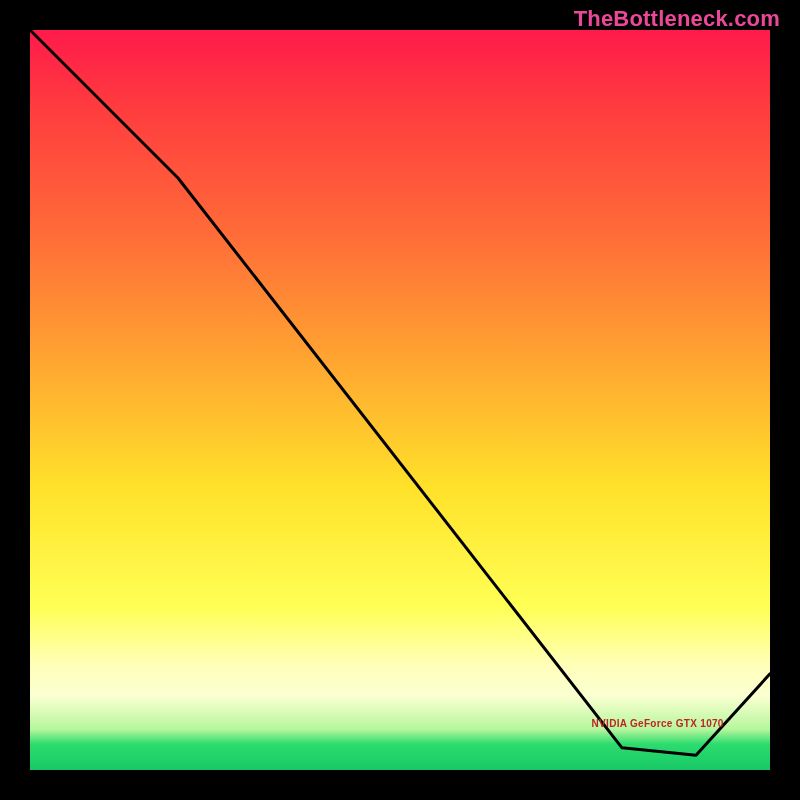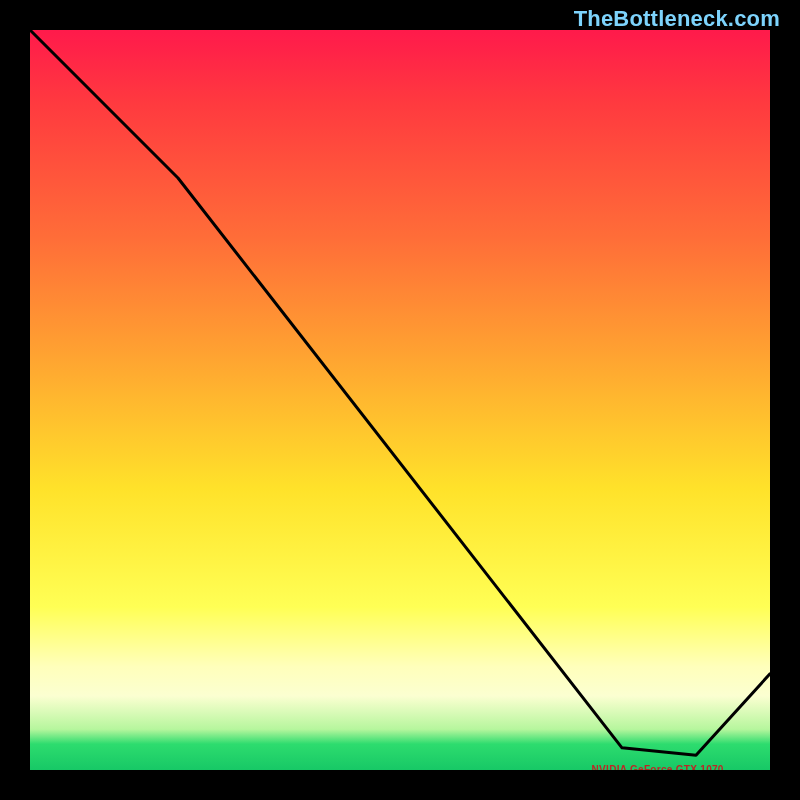--- a/index.html
+++ b/index.html
@@ -13,21 +13,21 @@
   }
   .wrap {
     position: relative;
     width: 800px;
     height: 800px;
   }
   .watermark {
     position: absolute;
     top: 6px;
     right: 20px;
-    color: #7dd3fc;
+    color: #ec4899;
     font-size: 22px;
     font-weight: 600;
     letter-spacing: 0.2px;
     z-index: 50;
   }
   .plot {
     position: absolute;
     left: 25px;
     top: 25px;
     width: 750px;
@@ -90,17 +90,17 @@
 
   <div class="watermark">TheBottleneck.com</div>
 
   <div class="plot">
     <div class="grad-main"></div>
 
     <svg class="svg-line" viewBox="0 0 740 740" preserveAspectRatio="none">
       <polyline id="series-path" fill="none" stroke="#000" stroke-width="3" stroke-linecap="round" stroke-linejoin="round" points="0.0,0.0 148.0,148.0 592.0,717.8 666.0,725.2 740.0,643.8"></polyline>
     </svg>
 
-    <div class="annotation" id="anno-0" style="left: 561.6px; top: 734px;">NVIDIA GeForce GTX 1070</div>
+    <div class="annotation" id="anno-0" style="left: 561.6px; top: 688px;">NVIDIA GeForce GTX 1070</div>
   </div>
 
   <div class="frame-outline"></div>
 </div>
 
 </body></html>

